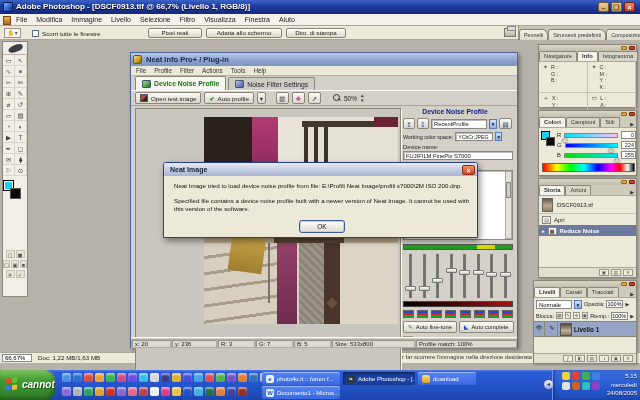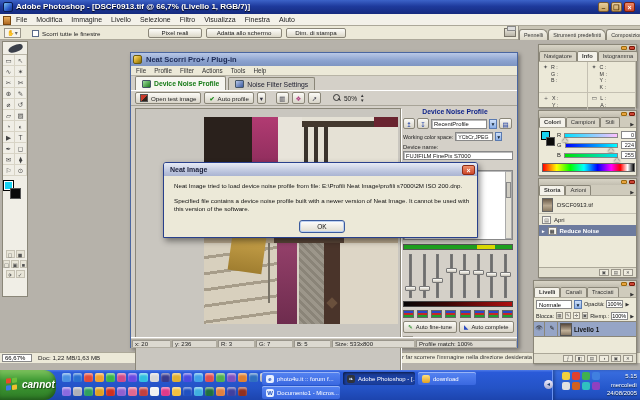--- a/index.html
+++ b/index.html
@@ -184,21 +184,21 @@
   .tray-icon{width:8px;height:8px;border-radius:2px;}
   .clock{right:3px;top:372px;width:38px;text-align:right;color:#fff;font-size:6px;line-height:8.6px;text-shadow:0 1px 1px #123;}
   .chev{left:544px;top:380px;width:9px;height:9px;border-radius:50%;background:linear-gradient(180deg,#eef,#aac);
     font-size:6px;line-height:9px;text-align:center;color:#247;}
 </style>
 </head>
 <body>
 
 <div id="screen">
 
-  <div class="abs ps-title">Adobe Photoshop - [DSCF0913.tif @ 66,7% (Livello 1, RGB/7)]</div>
+  <div class="abs ps-title">Adobe Photoshop - [DSCF0913.tif @ 66,7% (Livello 1, RGB/8)]</div>
   <div class="abs ps-title-icon"></div>
   <div class="abs cap-btn" style="left:598px;">–</div>
   <div class="abs cap-btn" style="left:611px;">❐</div>
   <div class="abs cap-btn cap-close" style="left:624px;">×</div>
 
   <div class="abs ps-menubar">
     <span>File</span>
     <span>Modifica</span>
     <span>Immagine</span>
     <span>Livello</span>
@@ -411,21 +411,21 @@
       <span class="pb-btn">⨍</span>
       <span class="pb-btn">◧</span>
       <span class="pb-btn">▤</span>
       <span class="pb-btn">◑</span>
       <span class="pb-btn">▣</span>
       <span class="pb-btn">✕</span>
     </div>
   </div>
 
   <div class="abs ni-win">
-    <div class="abs ni-title">Neat Scorri Pro+ / Plug-in</div>
+    <div class="abs ni-title">Neat Info Pro+ / Plug-in</div>
     <div class="abs ni-title-icon"></div>
     <div class="abs ni-menu">
       <span>File</span>
       <span>Profile</span>
       <span>Filter</span>
       <span>Actions</span>
       <span>Tools</span>
       <span>Help</span>
     </div>
     <div class="abs ni-tabs">

